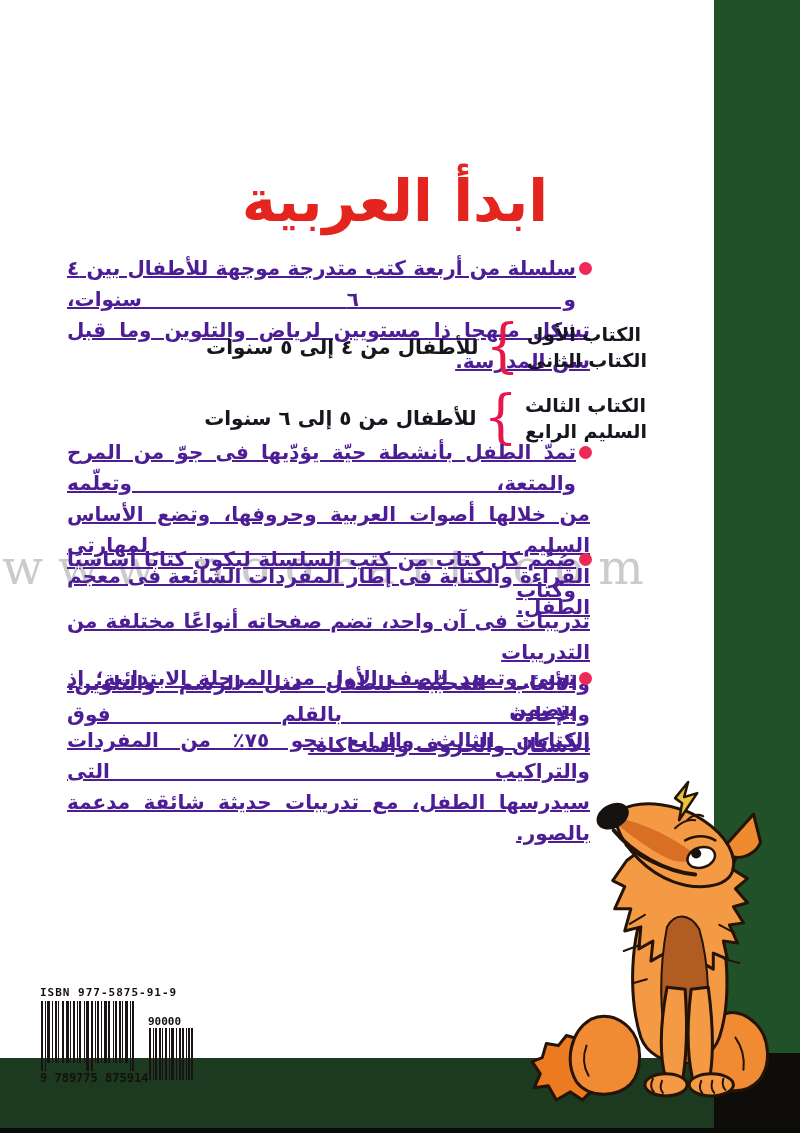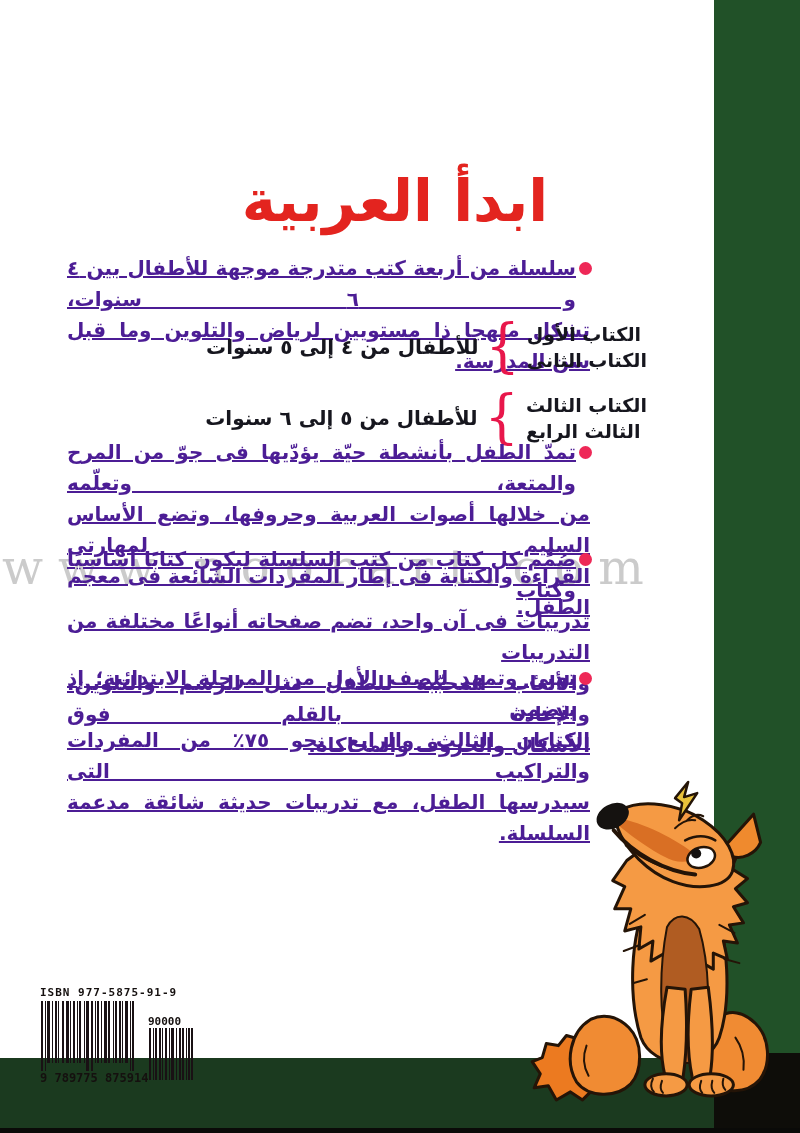--- a/index.html
+++ b/index.html
@@ -82,21 +82,21 @@
       <div class="titles">
         <div>الكتاب الأول</div>
         <div>الكتاب الثانى</div>
       </div>
       <div class="brace">{</div>
       <div class="range">للأطفال من ٤ إلى ٥ سنوات</div>
     </div>
     <div class="group">
       <div class="titles">
         <div>الكتاب الثالث</div>
-        <div>الثالث الرابع</div>
+        <div>السليم الرابع</div>
       </div>
       <div class="brace">{</div>
       <div class="range">للأطفال من ٥ إلى ٦ سنوات</div>
     </div>
   </div>
 
   <div class="bullet" style="top:437px">
     <span class="dot"></span>
     <div class="ln jl first">تمدّ الطفل بأنشطة حيّة يؤدّيها فى جوّ من المرح والمتعة، وتعلّمه</div>
     <div class="ln jl">من خلالها أصوات العربية وحروفها، وتضع الأساس السليم لمهارتى</div>
@@ -108,21 +108,21 @@
     <div class="ln jl first">صُمِّم كل كتاب من كتب السلسلة ليكون كتابًا أساسيًا وكتاب</div>
     <div class="ln jl">تدريبات فى آن واحد، تضم صفحاته أنواعًا مختلفة من التدريبات</div>
     <div class="ln jl">والألعاب المحبّبة للطفل مثل الرسم والتلوين، والإعادة بالقلم فوق</div>
     <div class="ln">الأشكال والحروف والمحاكاة.</div>
   </div>
 
   <div class="bullet" style="top:663px">
     <span class="dot"></span>
     <div class="ln jl first">تهيئ وتمهد للصف الأول من المرحلة الابتدائية؛ إذ يتضمن</div>
     <div class="ln jl">الكتابان الثالث والرابع نحو ٧٥٪ من المفردات والتراكيب التى</div>
-    <div class="ln">سيدرسها الطفل، مع تدريبات حديثة شائقة مدعمة السلسلة.</div>
+    <div class="ln">سيدرسها الطفل، مع تدريبات حديثة شائقة مدعمة بالصور.</div>
   </div>
 
   <div class="barcode">
     <div class="isbn">ISBN 977-5875-91-9</div>
     <div class="bars-wrap">
       <svg id="ean-main" width="104" height="72" style="position:absolute;left:0;top:0">
           <rect x="1" y="0" width="2" height="70" fill="#191114"></rect>
           <rect x="5" y="0" width="1" height="70" fill="#191114"></rect>
           <rect x="7" y="0" width="3" height="62" fill="#191114"></rect>
           <rect x="12" y="0" width="1" height="62" fill="#191114"></rect>

